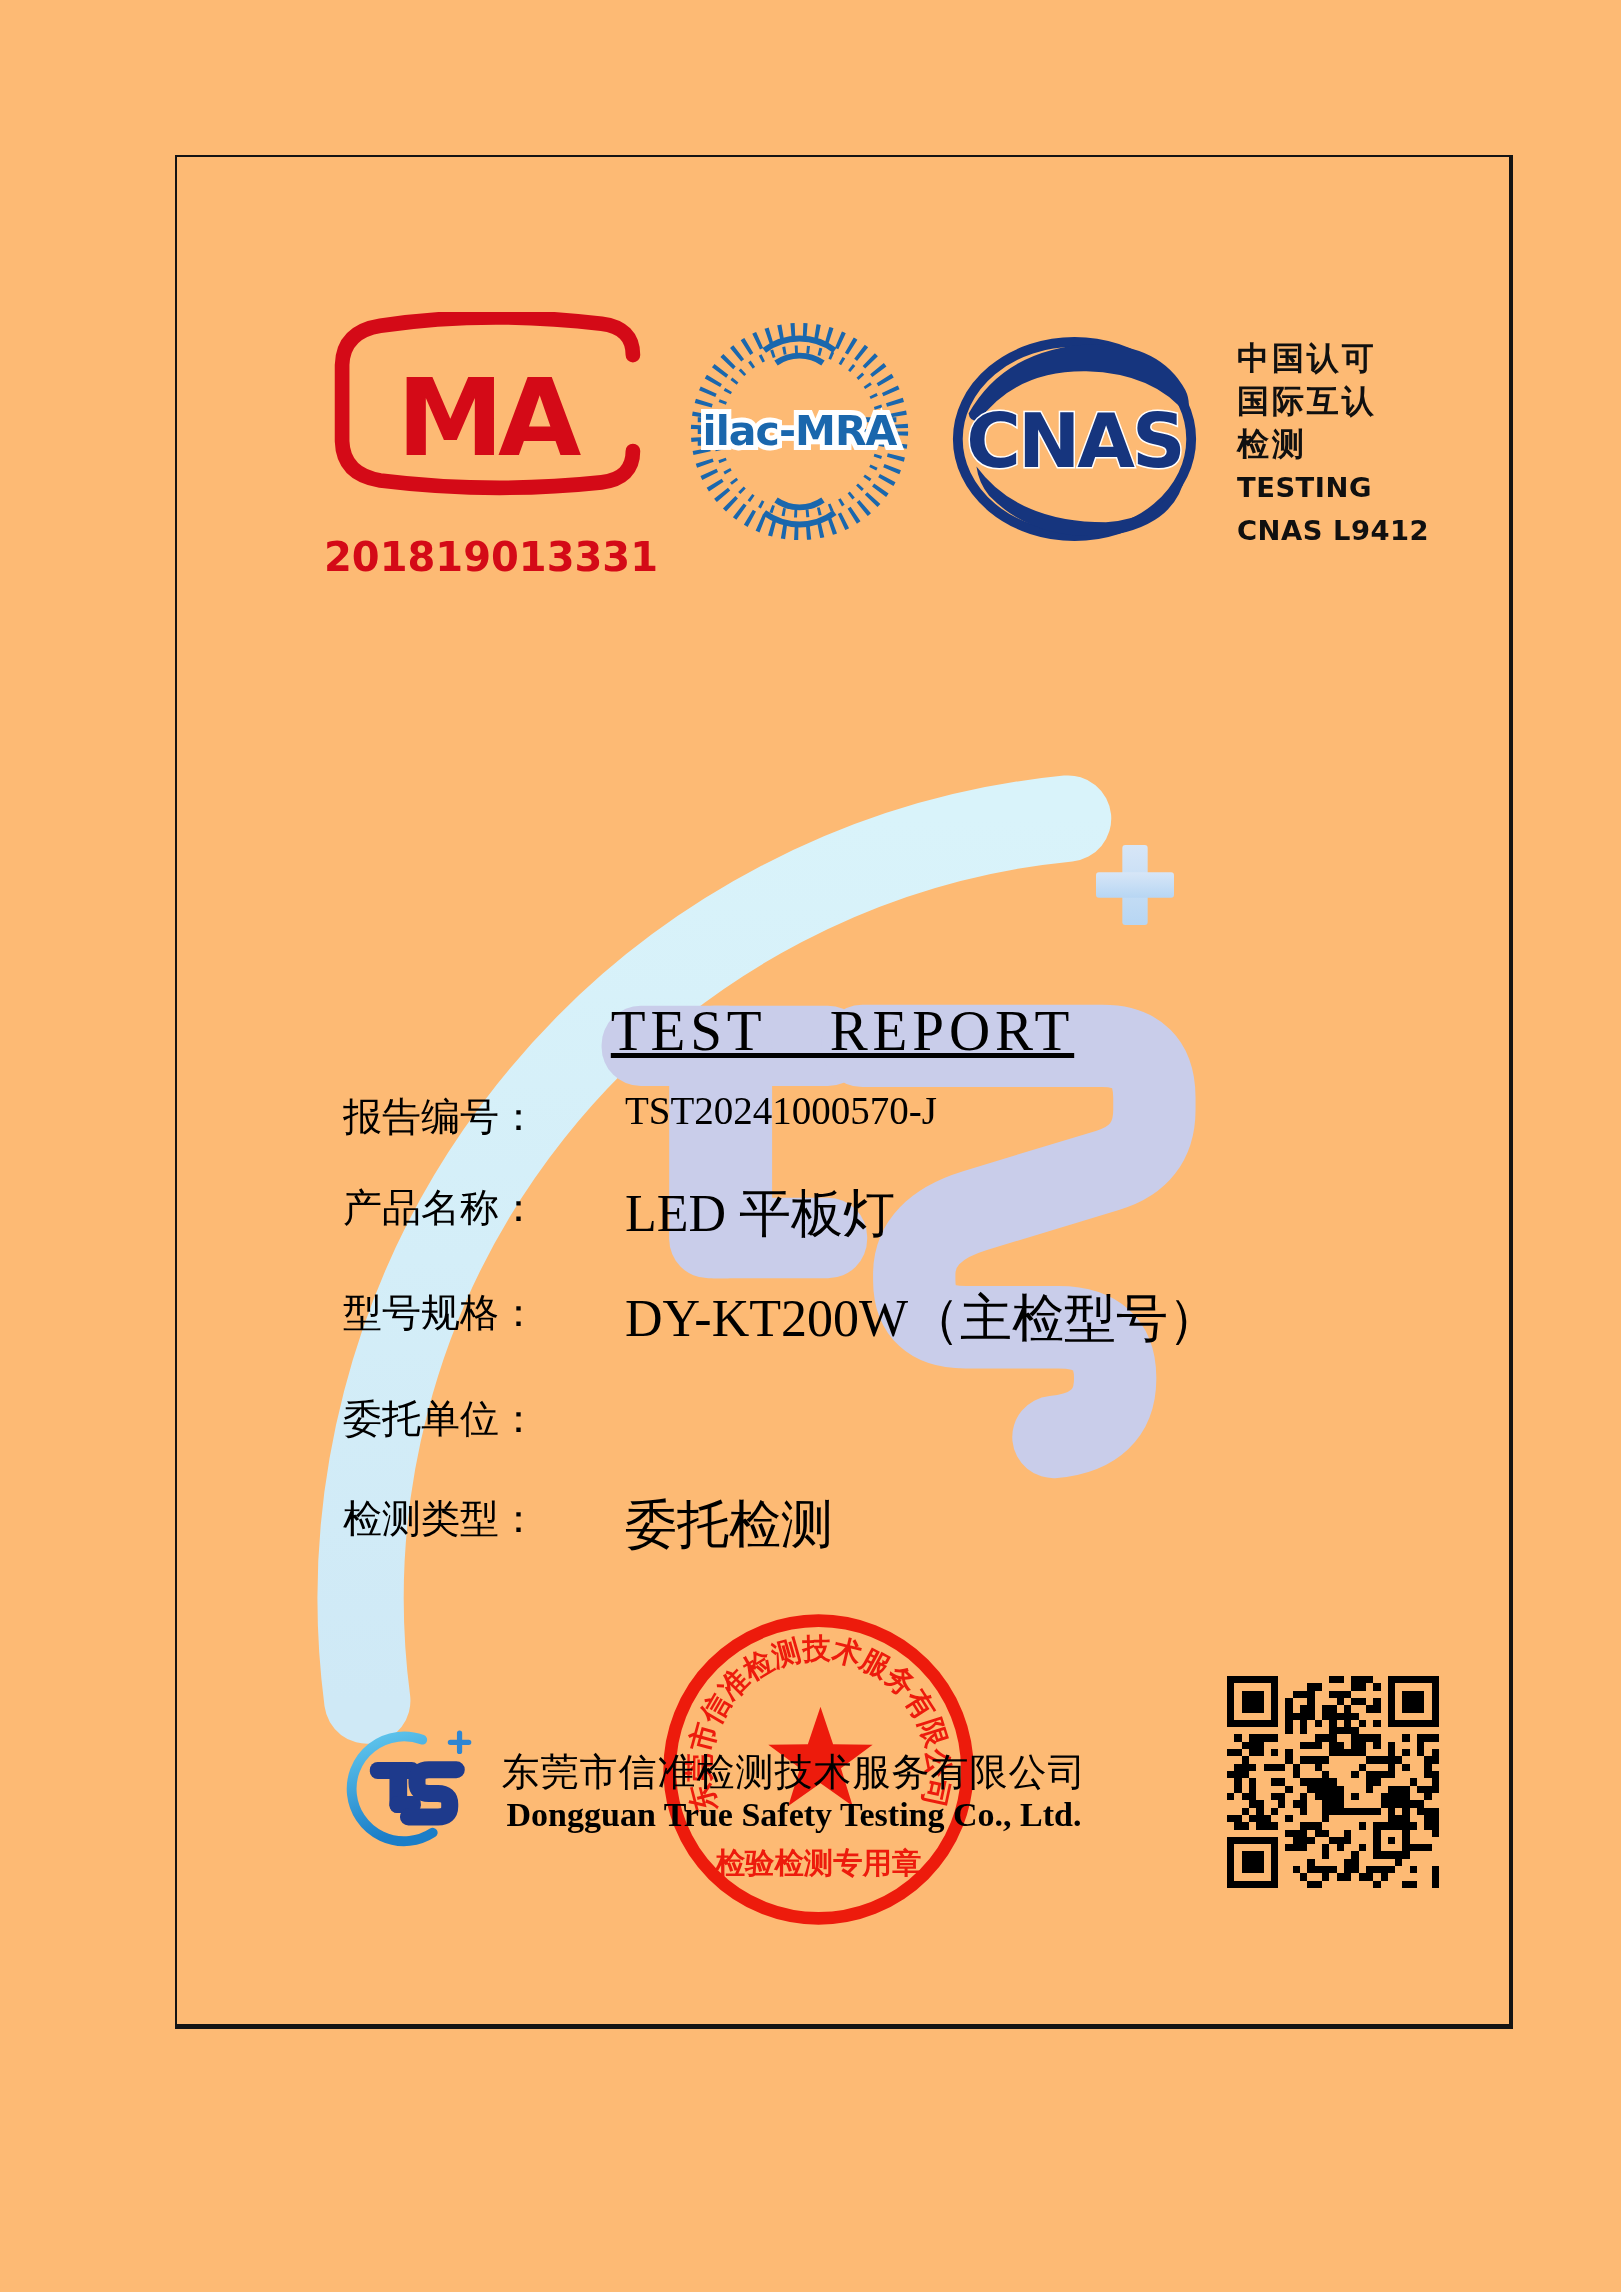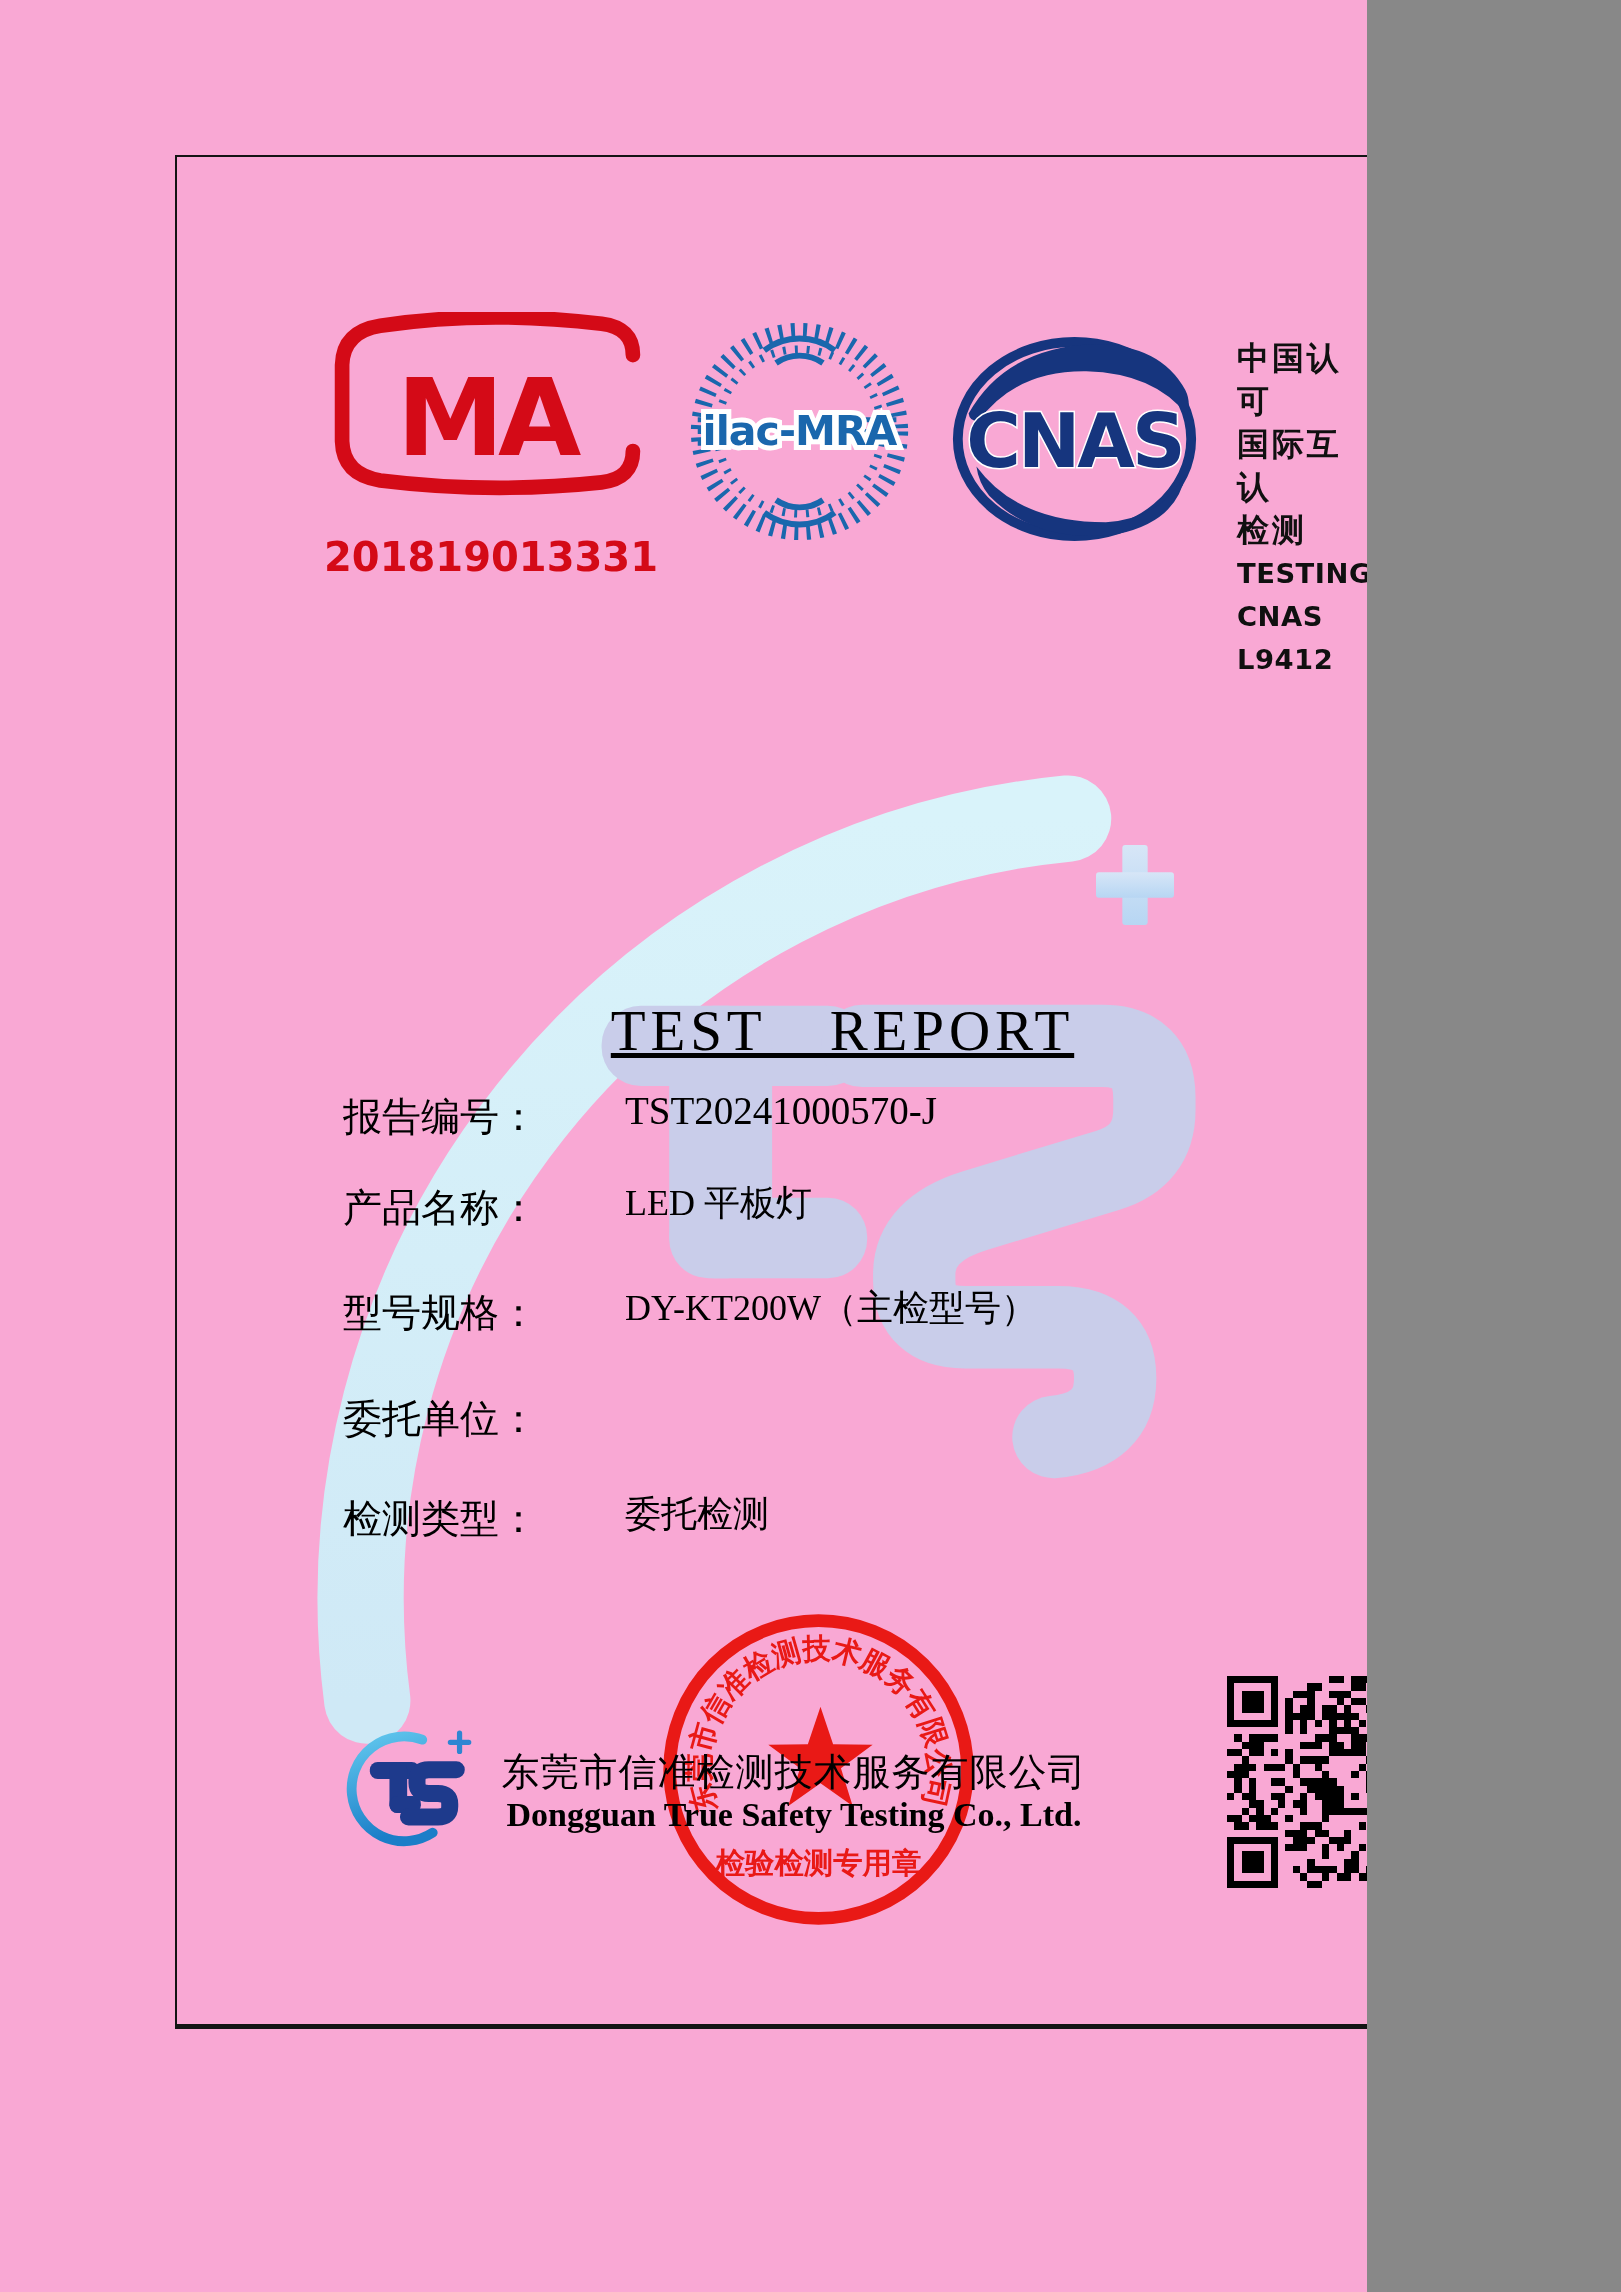--- a/index.html
+++ b/index.html
@@ -1,16 +1,16 @@
 <!DOCTYPE html>
 <html><head>
 <meta charset="utf-8">
 <style>
   html,body{margin:0;padding:0;background:#888;}
-  .page{position:relative;width:1367px;height:2293px;background:#f9a8d4;overflow:hidden;
+  .page{position:relative;width:1621px;height:2293px;background:#fdba74;overflow:hidden;
         font-family:"Liberation Serif","DejaVu Serif",serif;color:#000;}
   .abs{position:absolute;}
   
   .wm-clip{position:absolute;left:0;top:0;width:1621px;height:2027px;overflow:hidden;pointer-events:none;}
   
   .frame{position:absolute;left:175px;top:155px;width:1338px;height:1874px;box-sizing:border-box;
          border:2.9px solid #141414;border-right-width:4.9px;border-bottom-width:5.9px;}
   
   .cma-number{position:absolute;left:324px;top:498px;width:323px;text-align:center;
               font-family:"DejaVu Sans","Liberation Sans",sans-serif;font-weight:bold;
@@ -19,21 +19,21 @@
           font-family:"Liberation Sans","DejaVu Sans",sans-serif;font-weight:bold;color:#101010;}
   .accred .cjk{font-size:32px;letter-spacing:2.9px;}
   .accred .lat{font-size:27.4px;letter-spacing:0.5px;font-family:"DejaVu Sans",sans-serif;}
   
   .title-cn{position:absolute;left:507px;top:686px;font-size:95px;font-weight:600;
             letter-spacing:95px;white-space:nowrap;}
   .title-en{position:absolute;left:274px;top:998px;width:1137px;text-align:center;
             font-size:57px;letter-spacing:4.9px;word-spacing:45px;white-space:pre;text-decoration:underline;}
   
   .f-label{position:absolute;left:343px;font-size:39px;white-space:nowrap;}
-  .f-value{position:absolute;left:625px;font-size:36px;white-space:nowrap;}
+  .f-value{position:absolute;left:625px;font-size:52px;white-space:nowrap;}
   
   .co-cn{position:absolute;left:392px;top:1747px;width:804px;text-align:center;
          font-size:38px;letter-spacing:1px;}
   .co-en{position:absolute;left:392px;top:1796px;width:804px;text-align:center;
          font-size:34px;font-weight:bold;}
   
   .stamp{position:absolute;left:657px;top:1607px;mix-blend-mode:multiply;opacity:.93;}
   
   .qr{position:absolute;left:1227px;top:1676px;}
 </style>

